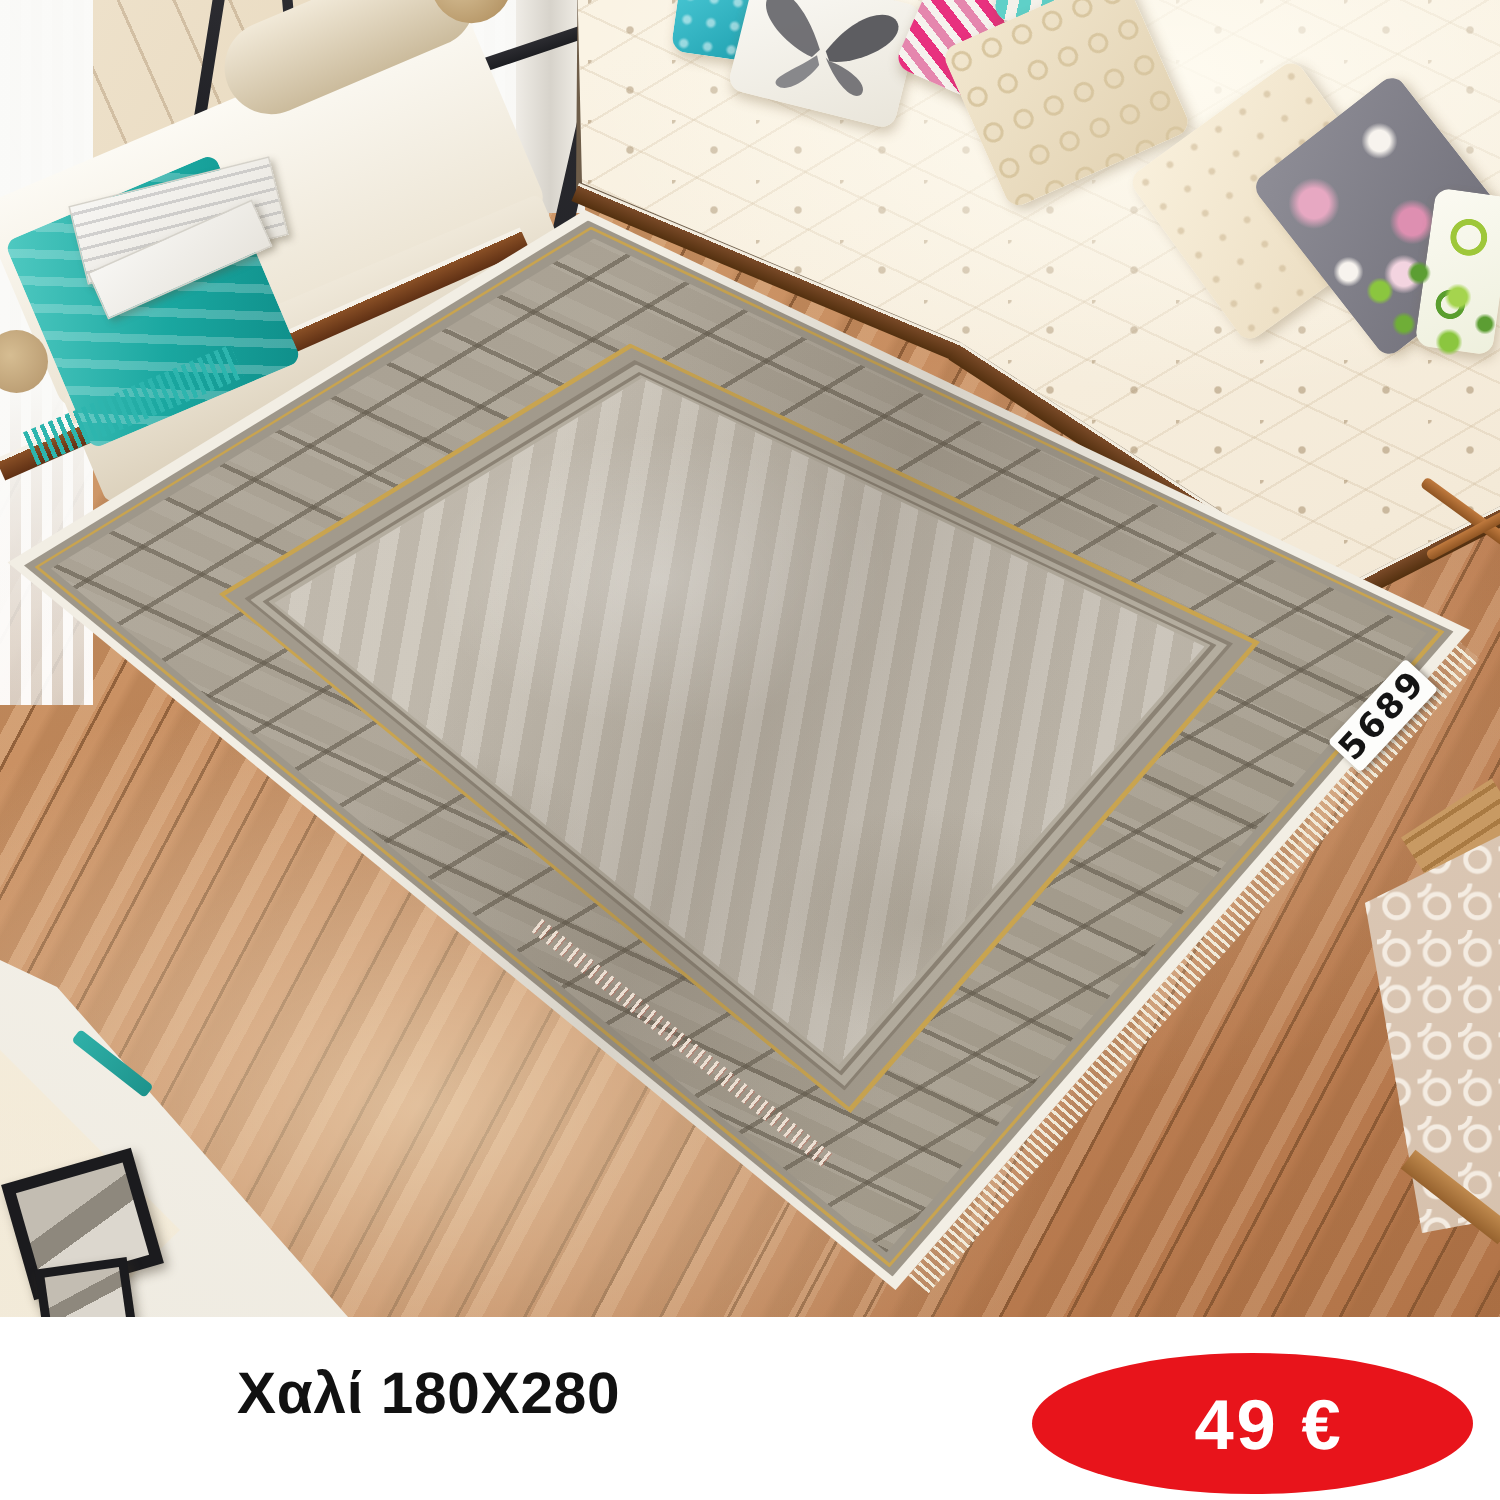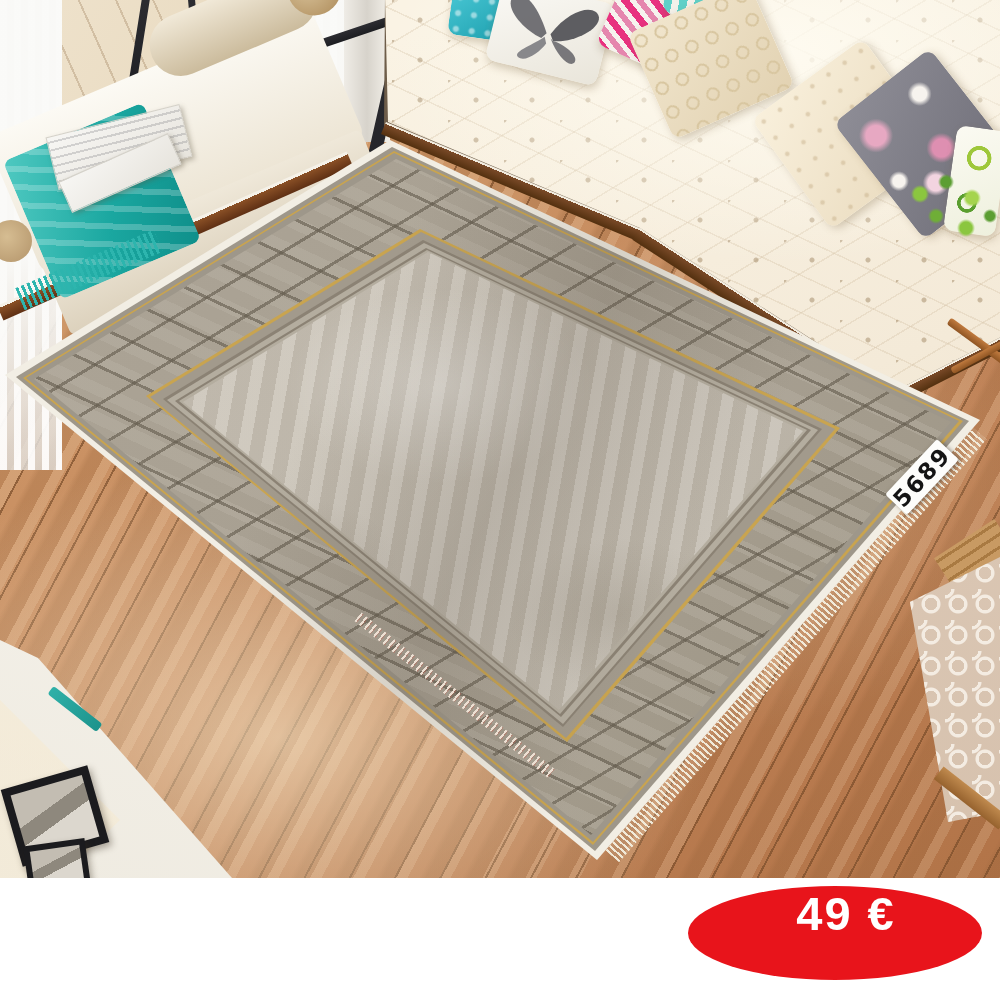--- a/index.html
+++ b/index.html
@@ -199,22 +199,22 @@
     background:repeating-linear-gradient(90deg,#ecdfd2 0 2px, rgba(201,106,90,.35) 2px 3px, transparent 3px 6px)}
   .rug-code{left:884px;top:462px;width:76px;height:30px;transform:rotate(-47deg);
     background:#fdfdfb;border-radius:3px;box-shadow:1px 2px 4px rgba(60,50,40,.5);
     display:flex;align-items:center;justify-content:center;
     font:800 23px "DejaVu Sans",sans-serif;color:#141414;letter-spacing:2px}
 
   
   .caption{position:absolute;left:0;top:878px;width:1000px;height:122px;background:#ffffff}
   .title{position:absolute;left:158px;top:30px;font-size:39px;font-weight:800;
     color:var(--title-text);letter-spacing:.5px}
-  .badge{position:absolute;left:688px;top:8px;width:294px;height:94px;border-radius:50%;
-    background:var(--accent-red);display:flex;align-items:flex-start;justify-content:center}
+  .badge{position:absolute;left:688px;top:24px;width:294px;height:94px;border-radius:50%;
+    background:var(--accent-red);display:flex;align-items:center;justify-content:center}
   .price{color:var(--price-text);font-size:47px;font-weight:800;letter-spacing:2px;
     padding-left:22px}
 </style>
 </head>
 <body>
 
 <div class="stage">
 
   <div class="photo">
     <div class="abs balcony"></div>
@@ -295,18 +295,19 @@
     <div class="abs frame frame-2">
       <div class="frame-photo"></div>
     </div>
 
     <div class="abs chair-rail"></div>
     <div class="abs chair-cushion"></div>
     <div class="abs chair-leg-br"></div>
   </div>
 
   <div class="caption">
+    <div class="title">Χαλί 180X280</div>
     <div class="badge">
       <span class="price">49 €</span>
     </div>
   </div>
 
 </div>
 
 </body></html>

